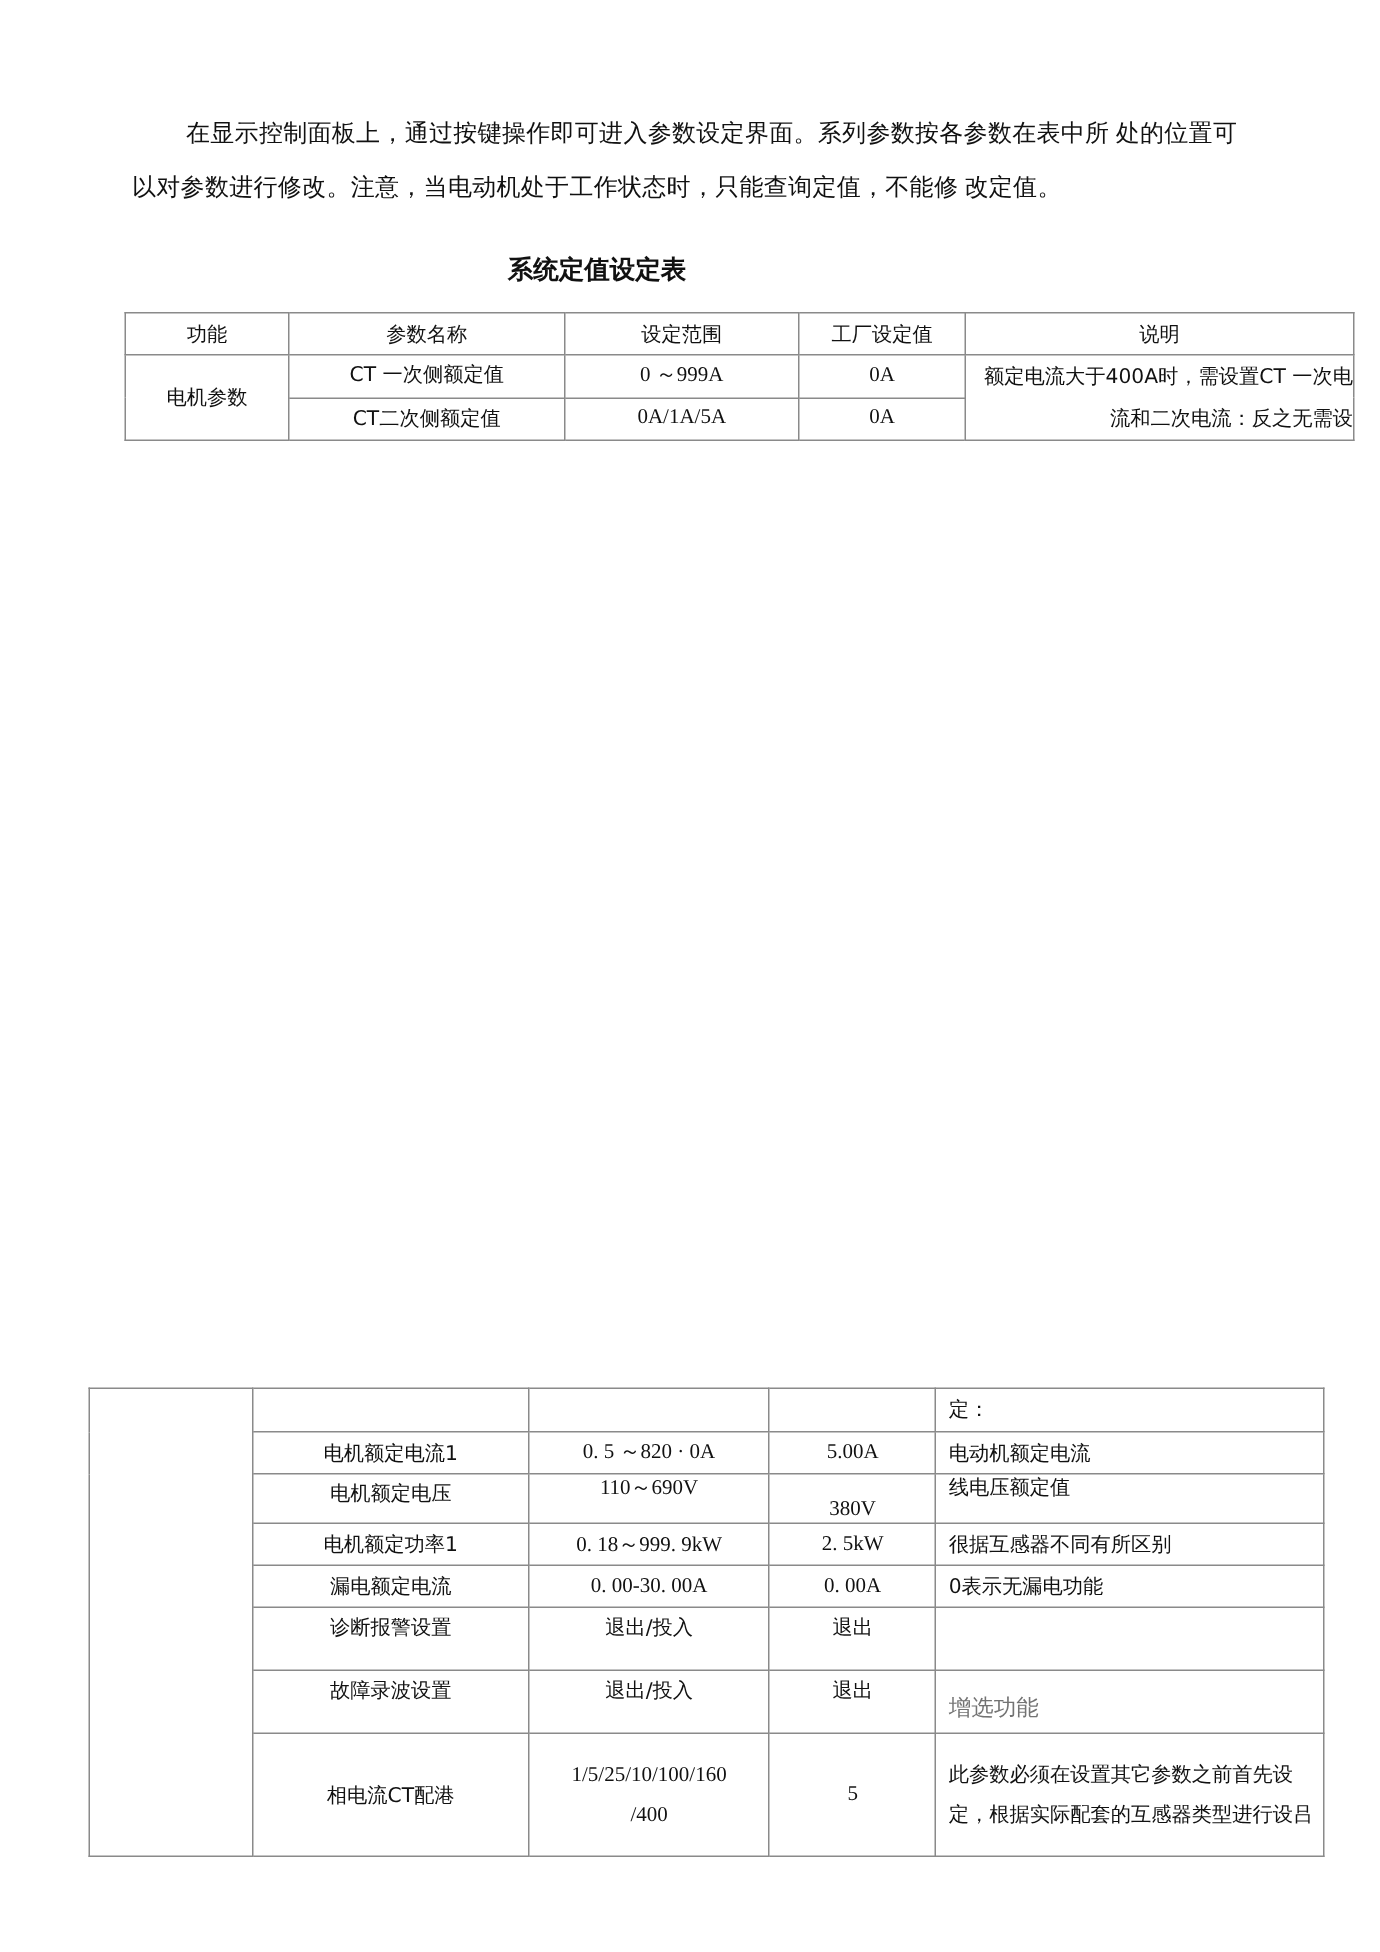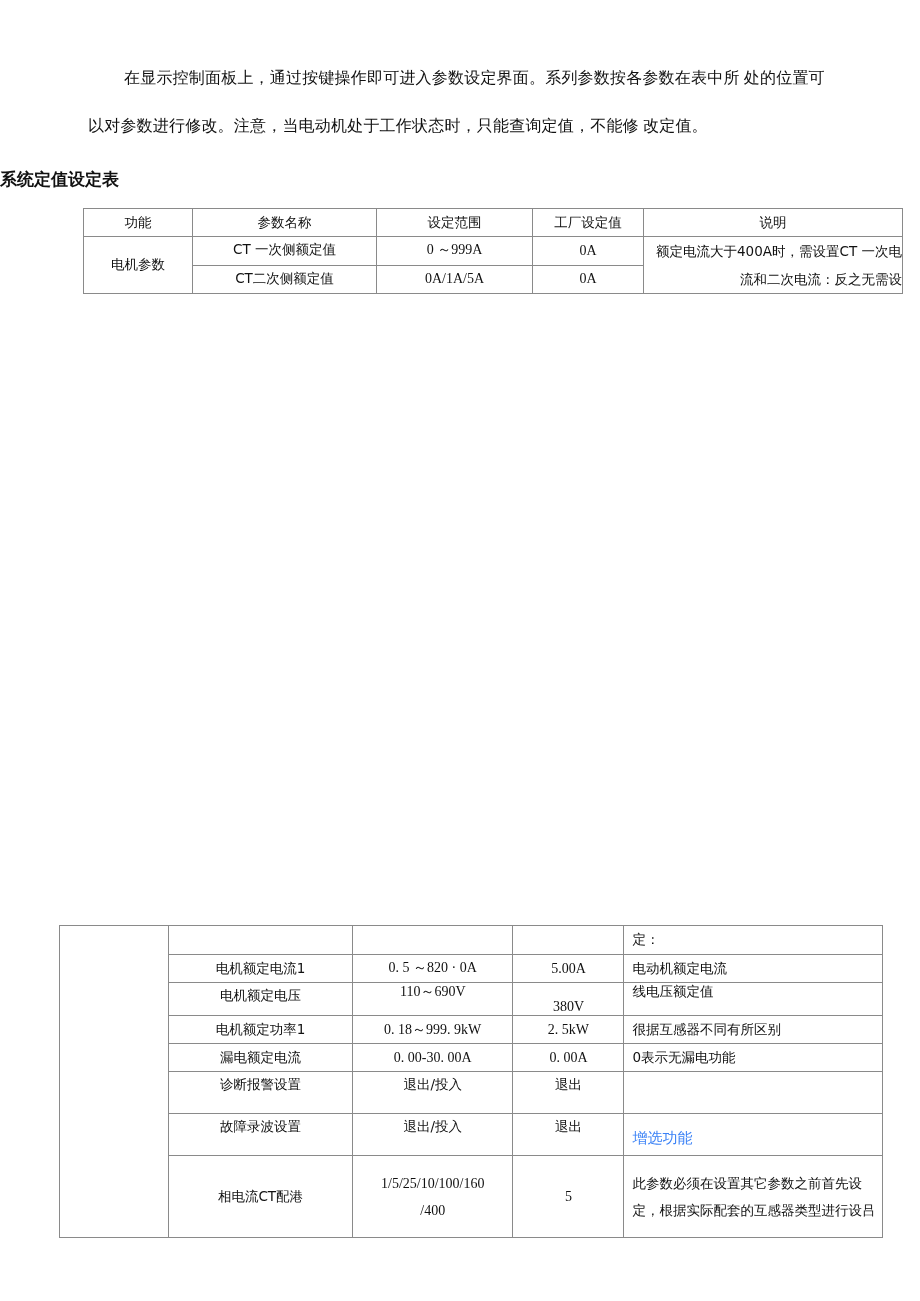--- a/index.html
+++ b/index.html
@@ -4,45 +4,45 @@
   <style>
     html, body { margin: 0; padding: 0; background: #ffffff; }
     body { width: 920px; height: 1301px; position: relative; overflow: hidden; color: #111; }
     .para {
       position: absolute; left: 88px; width: 800px;
       font-family: "Liberation Serif", "DejaVu Serif", serif;
       font-size: 16px; line-height: 41px; letter-spacing: 0.2px;
     }
     .para .indent { display: inline-block; width: 36px; }
     .title {
-      position: absolute; left: 0; width: 796px; top: 168px; 
+      position: absolute; left: 0; width: 796px; top: 168px; text-align: center;
       font-family: "DejaVu Sans", "Liberation Sans", sans-serif;
       font-size: 17px; font-weight: bold;
     }
     table.grid {
       position: absolute; left: 59px; border-collapse: collapse; table-layout: fixed;
       font-size: 14px; color: #111;
     }
     table.grid td {
       border: 1px solid #8a8a8a; padding: 0; vertical-align: middle;
       overflow: hidden; white-space: nowrap;
     }
     .sans { font-family: "DejaVu Sans", "Liberation Sans", sans-serif; font-size: 13.5px; }
     .serif { font-family: "Liberation Serif", "DejaVu Serif", serif; font-size: 14px; }
     .c { text-align: center; }
     .l { text-align: left; padding-left: 8px !important; }
     .top { vertical-align: top !important; padding-top: 4px !important; }
     .wrap { white-space: normal !important; line-height: 28px; text-align: right; }
     .wrap3 { white-space: normal !important; line-height: 27px; }
-    .faint { color: #3b82f6; font-size: 15px !important; font-family: "DejaVu Serif", "Liberation Serif", serif !important; }
+    .faint { color: #737373; font-size: 15px !important; font-family: "DejaVu Serif", "Liberation Serif", serif !important; }
   </style>
 </head>
 <body>
 
-<div class="para" style="top:57px;">
+<div class="para" style="top:69px;">
   <span class="indent"></span><span>在显示控制面板上，通过按键操作即可进入参数设定界面。系列参数按各参数在表中所 处的位置可</span>
 </div>
 <div class="para" style="top:105px;">
   <span>以对参数进行修改。注意，当电动机处于工作状态时，只能查询定值，不能修 改定值。</span>
 </div>
 
 <div class="title">系统定值设定表</div>
 
 <table class="grid" style="top:208px;margin-left:24px;">
   <colgroup>

